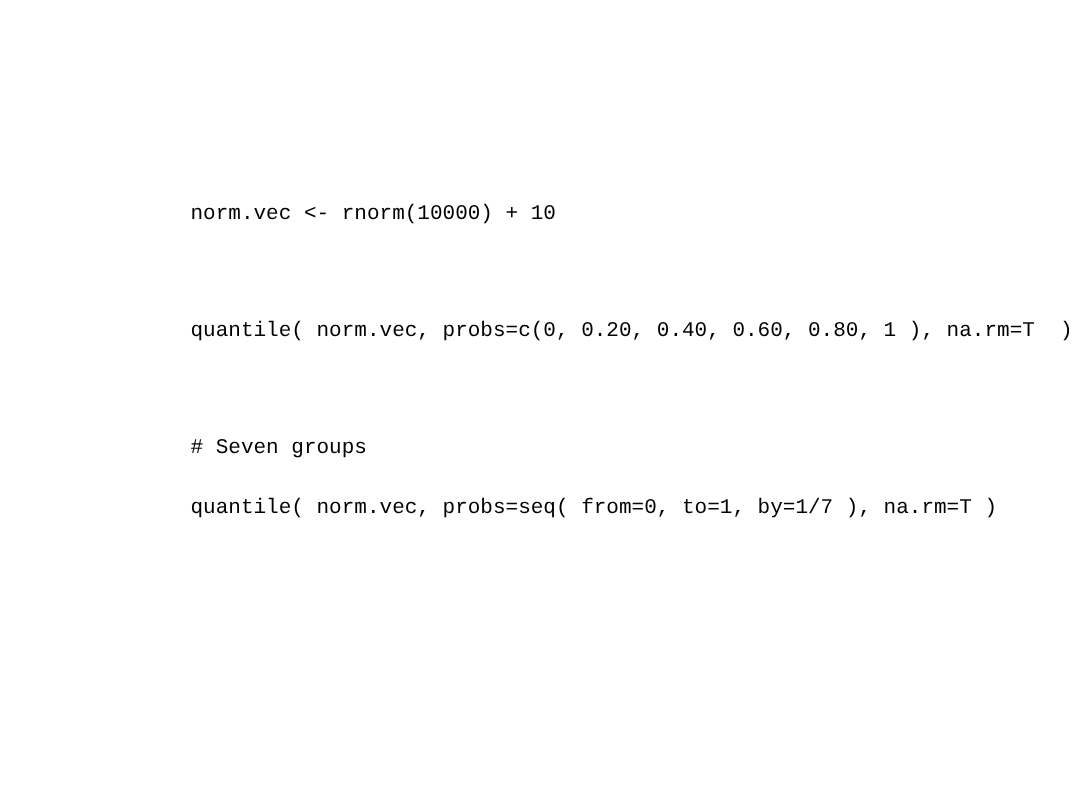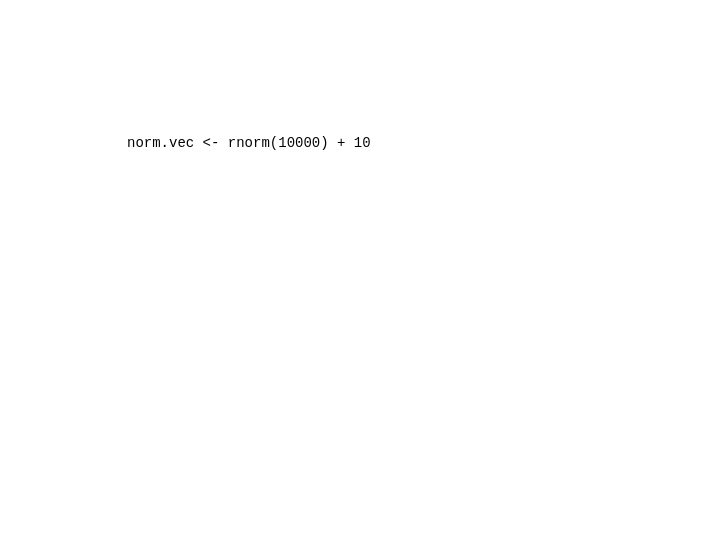--- a/index.html
+++ b/index.html
@@ -31,14 +31,17 @@
     .code-blank {
       height: 1.4em;
     }
   </style>
 </head>
 <body>
 
 <div class="code-container">
   <div class="code-line">norm.vec &lt;- rnorm(10000) + 10</div>
   <div class="code-blank"></div>
+  <div class="code-line">quantile( norm.vec, probs=c(0, 0.20, 0.40, 0.60, 0.80, 1 ), na.rm=T  )</div>
   <div class="code-blank"></div>
+  <div class="code-line"># Seven groups</div>
+  <div class="code-line">quantile( norm.vec, probs=seq( from=0, to=1, by=1/7 ), na.rm=T )</div>
 </div>
 
 </body></html>

